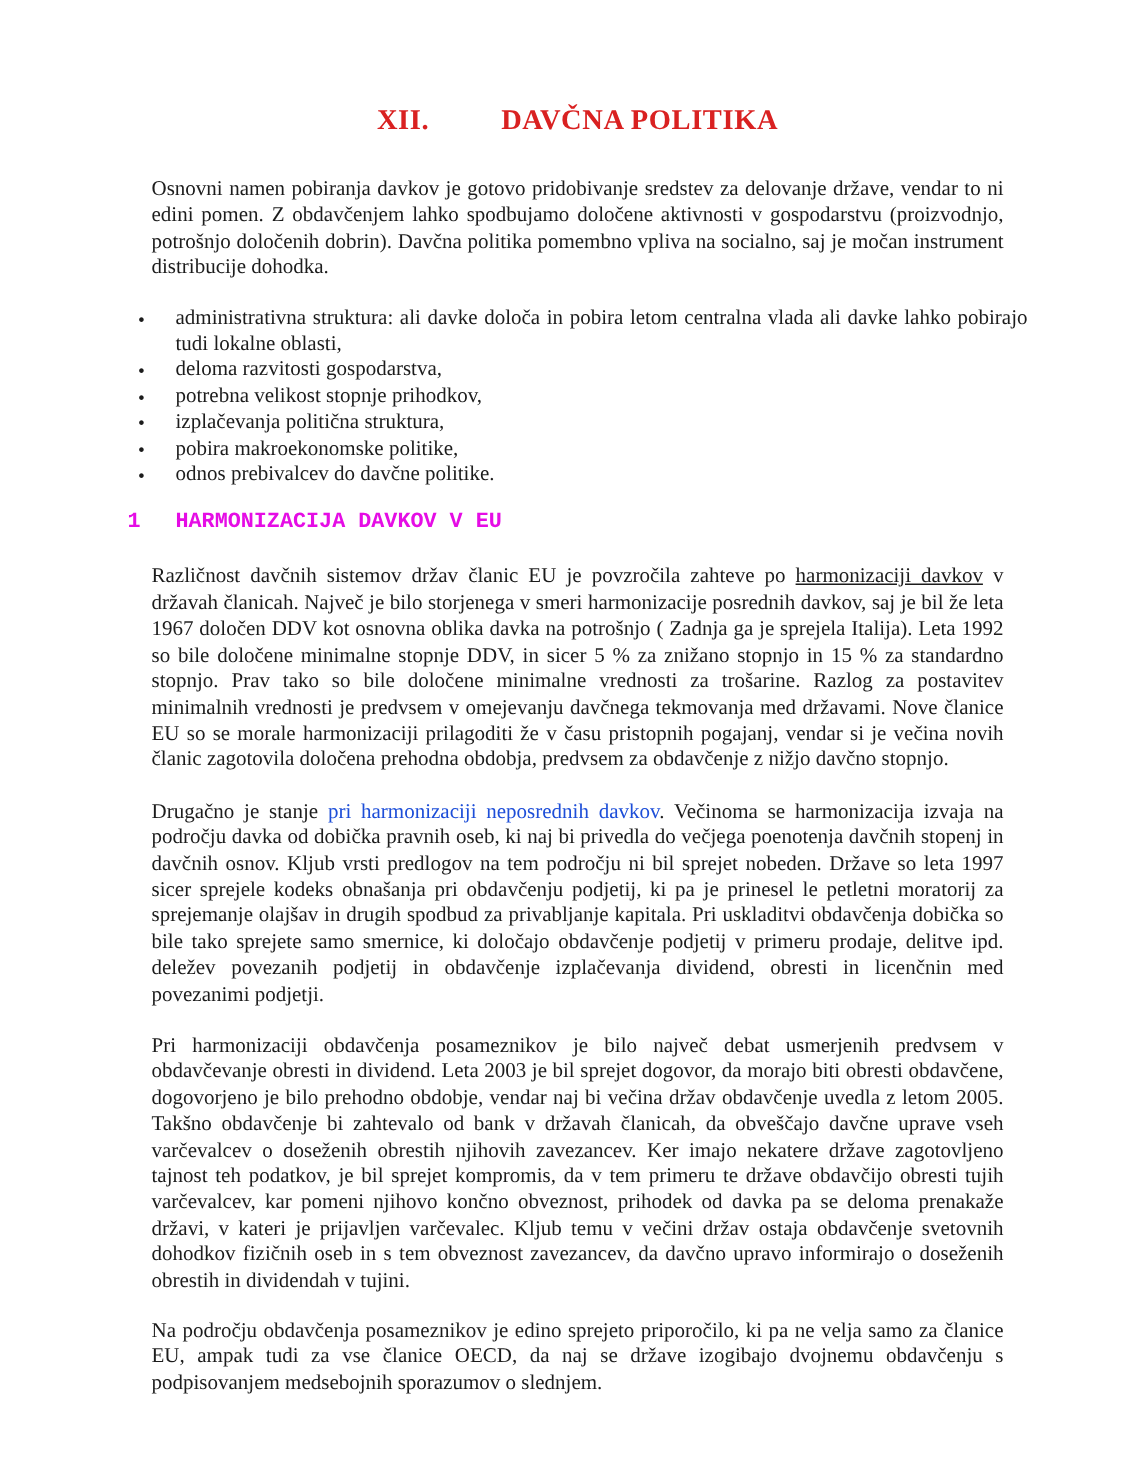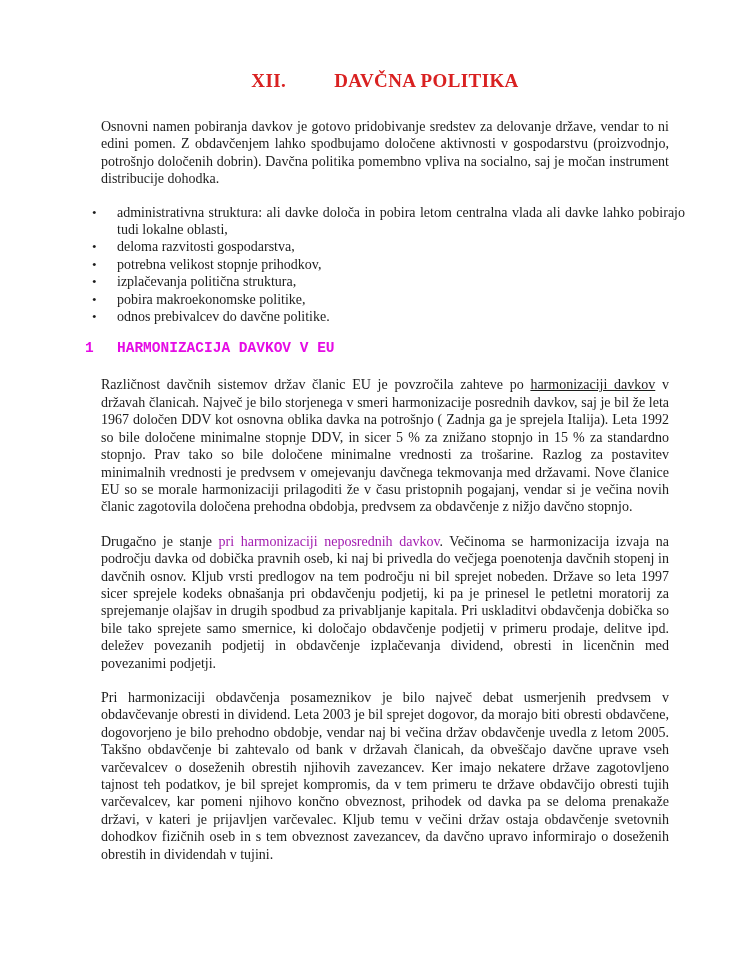--- a/index.html
+++ b/index.html
@@ -71,21 +71,21 @@
     display: inline-block;
     width: 32px;
   }
   .gap-above {
     margin-top: 17px;
   }
   .underlined {
     text-decoration: underline;
   }
   .green-phrase {
-    color: #a21caf;
+    color: #1d4ed8;
   }
 </style>
 </head>
 <body>
 
 <div class="page">
 
   <h1 class="chapter-title">
     <span>XII.</span><span class="tab-gap"></span><span>DAVČNA POLITIKA</span>
   </h1>
@@ -123,14 +123,15 @@
   <h2 class="section-heading">
     <span class="h2-num">1</span><span>HARMONIZACIJA DAVKOV V EU</span>
   </h2>
 
   <p><span>Različnost davčnih sistemov držav članic EU je povzročila zahteve po </span><span class="underlined">harmonizaciji davkov</span><span> v državah članicah. Največ je bilo storjenega v smeri harmonizacije posrednih davkov, saj je bil že leta 1967 določen DDV kot osnovna oblika davka na potrošnjo ( Zadnja ga je sprejela Italija). Leta 1992 so bile določene minimalne stopnje DDV, in sicer 5 % za znižano stopnjo in 15 % za standardno stopnjo. Prav tako so bile določene minimalne vrednosti za trošarine. Razlog za postavitev minimalnih vrednosti je predvsem v omejevanju davčnega tekmovanja med državami. Nove članice EU so se morale harmonizaciji prilagoditi že v času pristopnih pogajanj, vendar si je večina novih članic zagotovila določena prehodna obdobja, predvsem za obdavčenje z nižjo davčno stopnjo.</span></p>
 
   <p class="gap-above"><span>Drugačno je stanje </span><span class="green-phrase">pri harmonizaciji neposrednih davkov</span><span>. Večinoma se harmonizacija izvaja na področju davka od dobička pravnih oseb, ki naj bi privedla do večjega poenotenja davčnih stopenj in davčnih osnov. Kljub vrsti predlogov na tem področju ni bil sprejet nobeden. Države so leta 1997 sicer sprejele kodeks obnašanja pri obdavčenju podjetij, ki pa je prinesel le petletni moratorij za sprejemanje olajšav in drugih spodbud za privabljanje kapitala. Pri uskladitvi obdavčenja dobička so bile tako sprejete samo smernice, ki določajo obdavčenje podjetij v primeru prodaje, delitve ipd. deležev povezanih podjetij in obdavčenje izplačevanja dividend, obresti in licenčnin med povezanimi podjetji.</span></p>
 
   <p class="gap-above">Pri harmonizaciji obdavčenja posameznikov je bilo največ debat usmerjenih predvsem v obdavčevanje obresti in dividend. Leta 2003 je bil sprejet dogovor, da morajo biti obresti obdavčene, dogovorjeno je bilo prehodno obdobje, vendar naj bi večina držav obdavčenje uvedla z letom 2005. Takšno obdavčenje bi zahtevalo od bank v državah članicah, da obveščajo davčne uprave vseh varčevalcev o doseženih obrestih njihovih zavezancev. Ker imajo nekatere države zagotovljeno tajnost teh podatkov, je bil sprejet kompromis, da v tem primeru te države obdavčijo obresti tujih varčevalcev, kar pomeni njihovo končno obveznost, prihodek od davka pa se deloma prenakaže državi, v kateri je prijavljen varčevalec. Kljub temu v večini držav ostaja obdavčenje svetovnih dohodkov fizičnih oseb in s tem obveznost zavezancev, da davčno upravo informirajo o doseženih obrestih in dividendah v tujini.</p>
 
+  <p>Na področju obdavčenja posameznikov je edino sprejeto priporočilo, ki pa ne velja samo za članice EU, ampak tudi za vse članice OECD, da naj se države izogibajo dvojnemu obdavčenju s podpisovanjem medsebojnih sporazumov o slednjem.</p>
 
 </div>
 
 </body></html>

